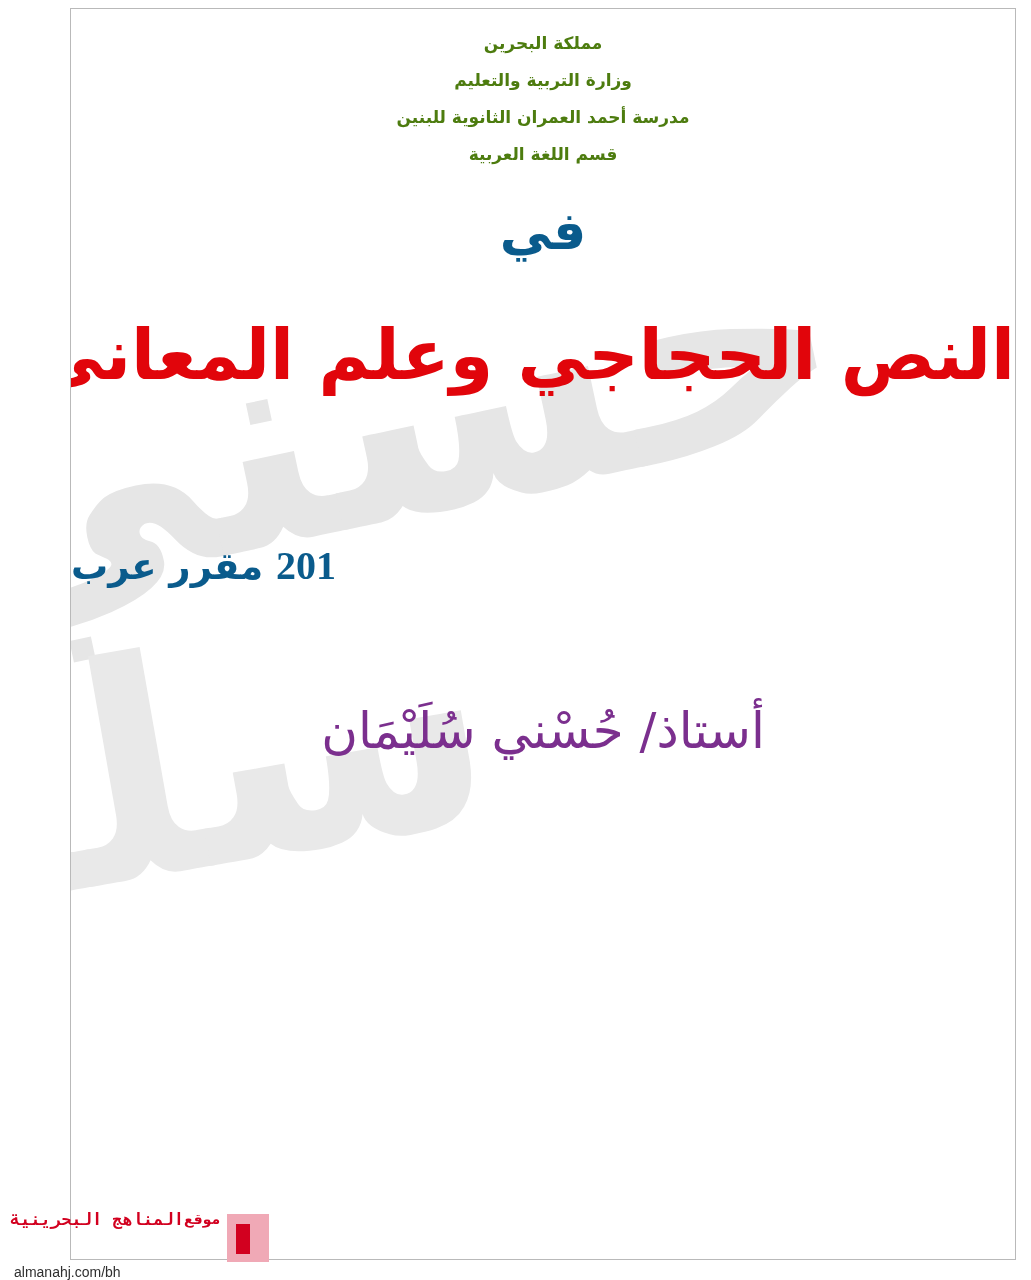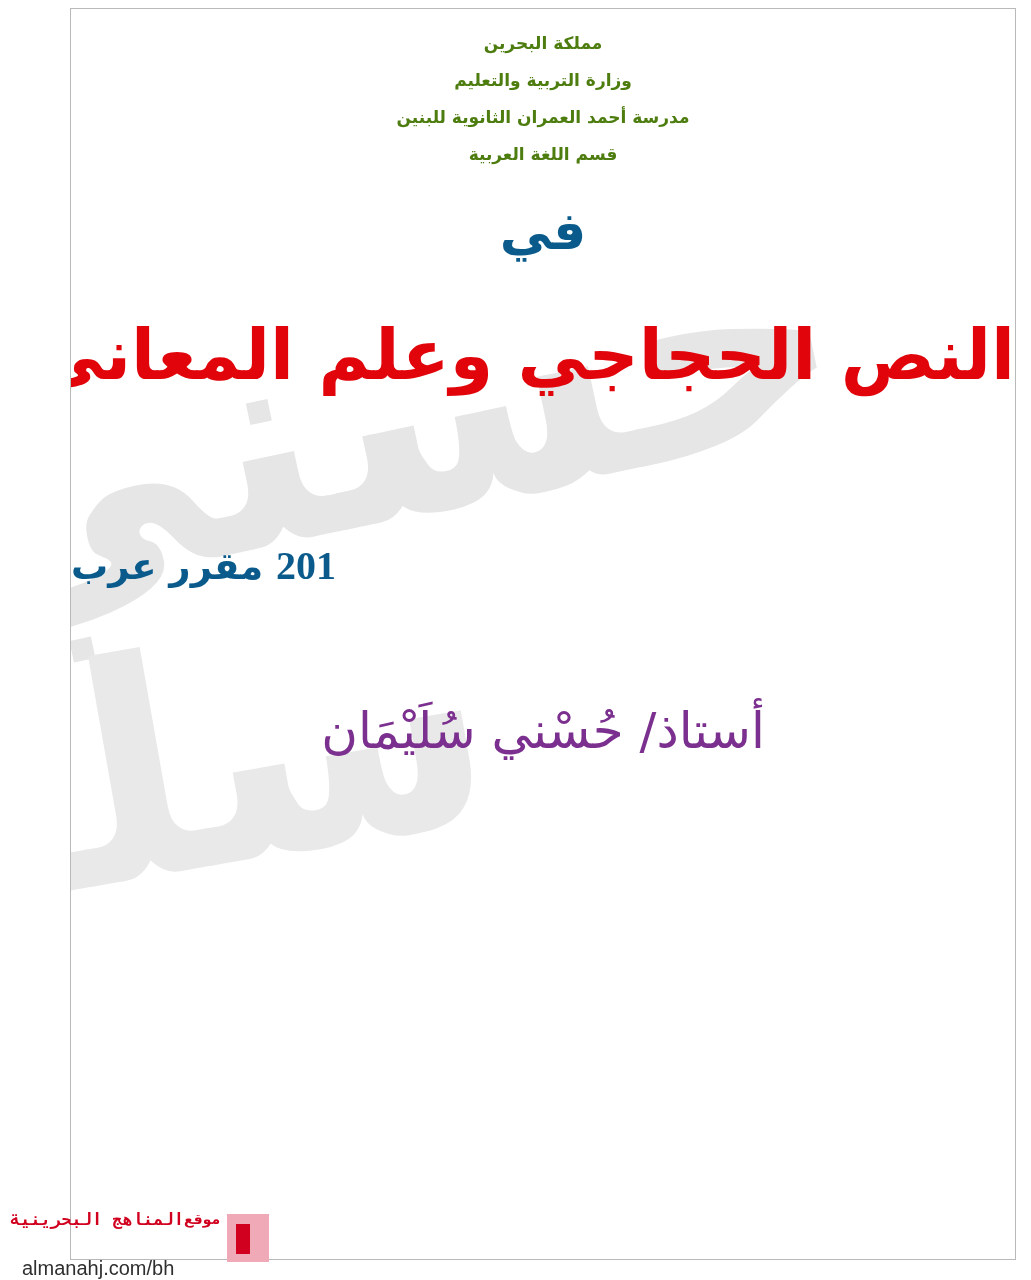--- a/index.html
+++ b/index.html
@@ -178,24 +178,24 @@
     font-family: "DejaVu Sans", "Liberation Sans", sans-serif;
   }
   .stamp-l2 {
     color: #d2001f;
     font-size: 17px;
     font-weight: 700;
     font-family: Liberation Mono, monospace;
   }
   .stamp-url {
     position: absolute;
-    left: 22px;
+    left: 14px;
     bottom: 0;
     color: #2f2f2f;
-    font-size: 20px;
+    font-size: 14px;
     font-family: "Liberation Sans", sans-serif;
     direction: ltr;
     z-index: 5;
   }
 </style>
 </head>
 <body>
 
 <div class="page-sheet">
 

